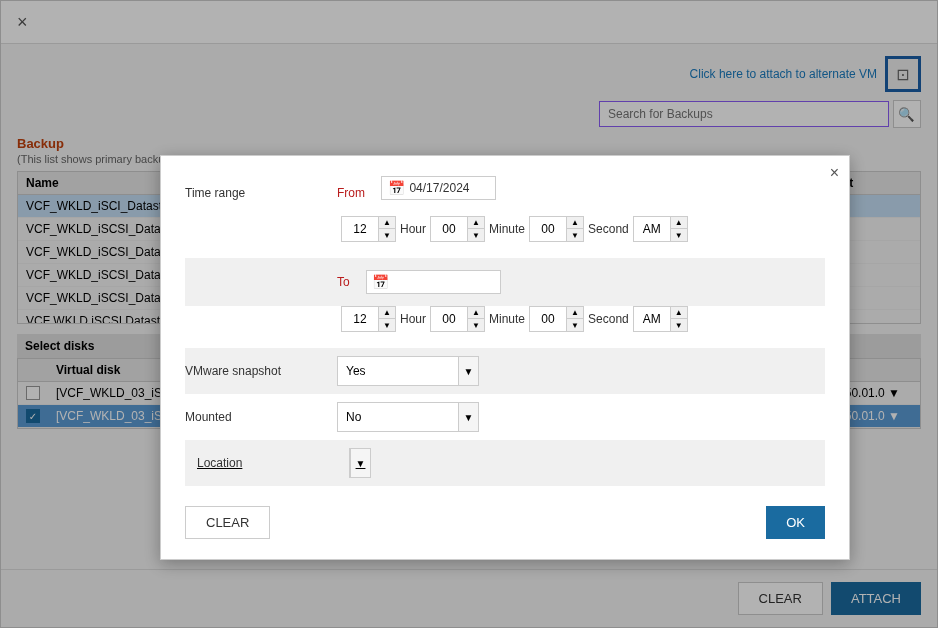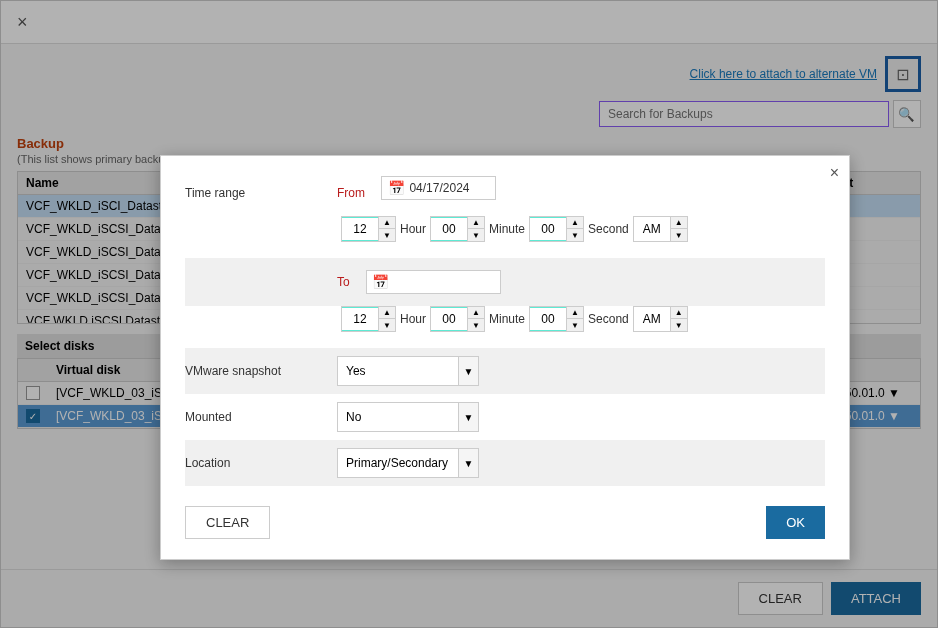--- a/index.html
+++ b/index.html
@@ -277,23 +277,22 @@
     .time-row {
       display: flex;
       align-items: center;
       gap: 4px;
       margin-bottom: 16px;
       margin-left: 156px;
     }
 
     .spinner-group {
       display: flex;
-      align-items: center;
-      border: 1px solid #ccc;
-      background: #5eead4;
+      border: 1px solid #ccc;
+      background: #fdba74;
     }
 
     .spinner-val {
       width: 36px;
       text-align: center;
       font-size: 12px;
       padding: 4px 0;
       border: none;
       outline: none;
     }
@@ -430,21 +429,21 @@
 <body>
 
 <div class="main-dialog">
   <div class="main-dialog-header">
     <button class="main-close-btn">×</button>
   </div>
 
   <div class="main-content">
 
     <div class="alt-vm-link">
-      <span style="cursor:pointer;text-decoration:underline;">Click here to attach to alternate VM</span>
+      <span style="cursor:pointer;">Click here to attach to alternate VM</span>
       <div class="alt-vm-icon-btn">
         <span>⊡</span>
       </div>
     </div>
 
     <div style="display:flex; align-items:center; gap:4px; margin-bottom:8px; justify-content:flex-end;">
       <input class="search-input" type="text" placeholder="Search for Backups" style="">
       <button class="search-btn">🔍</button>
     </div>
 
@@ -618,24 +617,23 @@
   </div>
 
   <div class="filter-row" style="padding:8px 0; margin-bottom:0;">
     <span class="filter-label">Mounted</span>
     <div class="select-wrap">
       <span class="select-val">No</span>
       <span class="select-arrow">▼</span>
     </div>
   </div>
 
-  <div class="filter-row" style="background:#f0f0f0; padding:8px 0; margin-bottom:0;">
+  <div class="filter-row" style="background:#f0f0f0; padding:8px 12px; margin-bottom:0;text-decoration:underline;">
     <span class="filter-label">Location</span>
     <div class="select-wrap">
-      <span class="select-val">Primary/Secondary</span>
       <span class="select-arrow">▼</span>
     </div>
   </div>
 
   <div class="overlay-buttons" style="margin-top:20px;justify-content:space-between;">
     <button class="btn-clear">CLEAR</button>
     <button class="btn-ok">OK</button>
   </div>
 </div>
 

